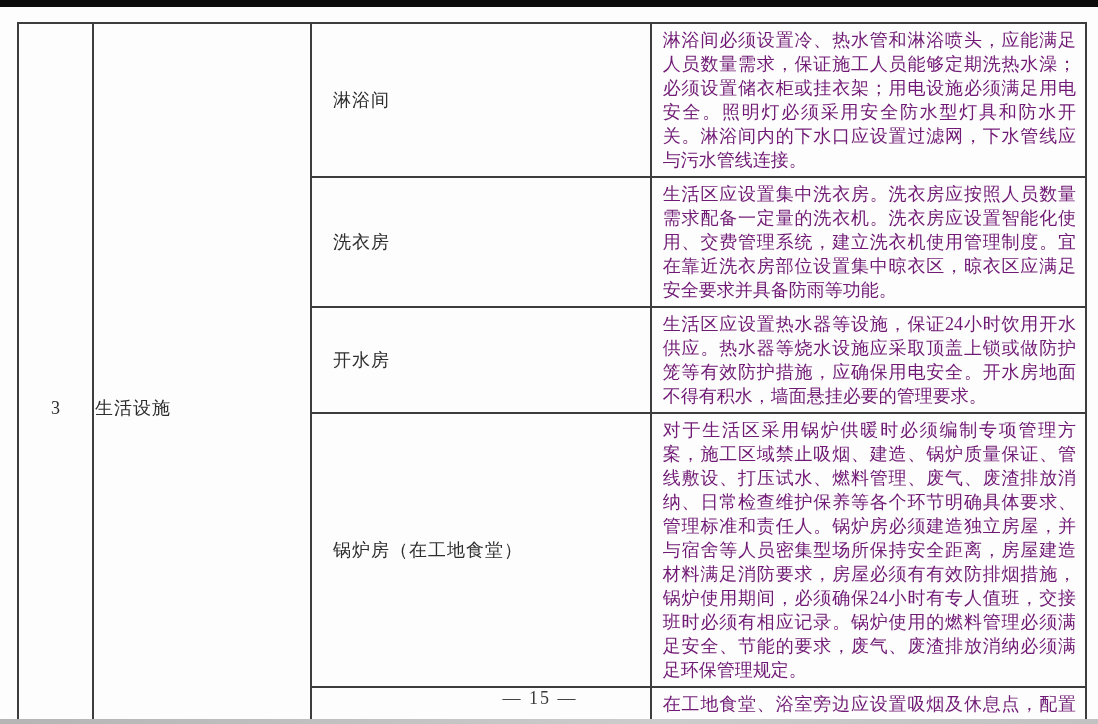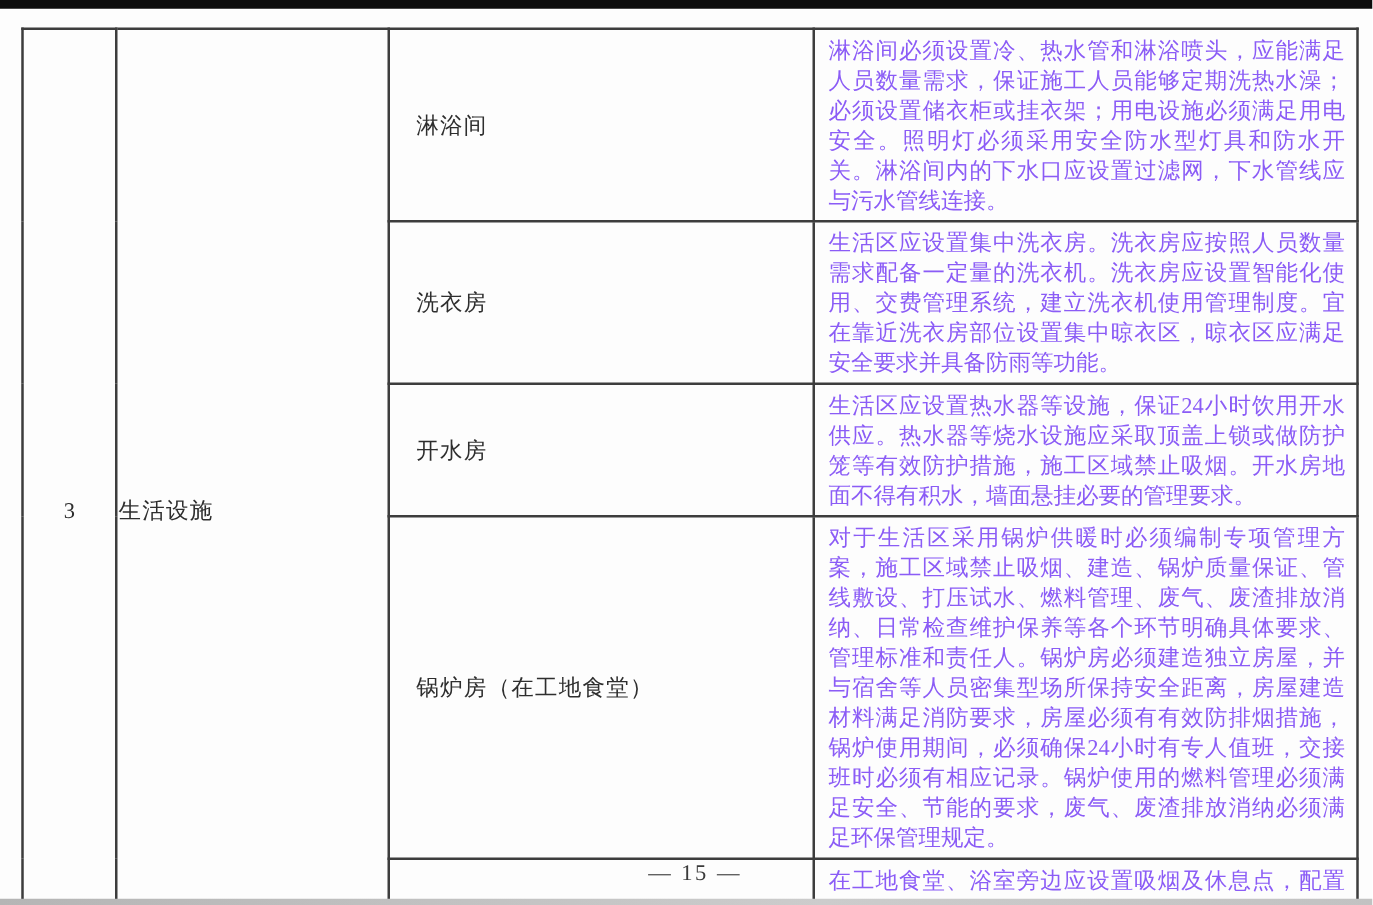--- a/index.html
+++ b/index.html
@@ -60,31 +60,31 @@
     padding-left: 21px;
     letter-spacing: 1px;
   }
   td.desc-cell {
     width: 401px;
     padding: 4px 9px 4px 11px;
     line-height: 24px;
     text-align: justify;
     text-justify: inter-ideograph;
     vertical-align: middle;
-    color: #8b5cf6;
+    color: #701a75;
   }
   tr.r1 { height: 130px; }
   tr.r2 { height: 105px; }
   tr.r3 { height: 103px; }
   tr.r4 { height: 224px; }
   tr.r5 { height: 79px; }
   .page-number {
     position: absolute;
     top: 688px;
-    left: 16px;
+    left: 0;
     width: 1080px;
     text-align: center;
     font-size: 18px;
     color: #3a3a3a;
     letter-spacing: 2px;
   }
 </style>
 </head>
 <body>
 
@@ -99,21 +99,21 @@
       <td class="cat-cell" rowspan="5">生活设施</td>
       <td class="item-cell">淋浴间</td>
       <td class="desc-cell">淋浴间必须设置冷、热水管和淋浴喷头，应能满足人员数量需求，保证施工人员能够定期洗热水澡；必须设置储衣柜或挂衣架；用电设施必须满足用电安全。照明灯必须采用安全防水型灯具和防水开关。淋浴间内的下水口应设置过滤网，下水管线应与污水管线连接。</td>
     </tr>
     <tr class="r2">
       <td class="item-cell">洗衣房</td>
       <td class="desc-cell">生活区应设置集中洗衣房。洗衣房应按照人员数量需求配备一定量的洗衣机。洗衣房应设置智能化使用、交费管理系统，建立洗衣机使用管理制度。宜在靠近洗衣房部位设置集中晾衣区，晾衣区应满足安全要求并具备防雨等功能。</td>
     </tr>
     <tr class="r3">
       <td class="item-cell">开水房</td>
-      <td class="desc-cell">生活区应设置热水器等设施，保证24小时饮用开水供应。热水器等烧水设施应采取顶盖上锁或做防护笼等有效防护措施，施工区域禁止吸烟。开水房地面不得有积水，墙面悬挂必要的管理要求。</td>
+      <td class="desc-cell">生活区应设置热水器等设施，保证24小时饮用开水供应。热水器等烧水设施应采取顶盖上锁或做防护笼等有效防护措施，应确保用电安全。开水房地面不得有积水，墙面悬挂必要的管理要求。</td>
     </tr>
     <tr class="r4">
       <td class="item-cell">锅炉房（在工地食堂）</td>
       <td class="desc-cell">对于生活区采用锅炉供暖时必须编制专项管理方案，施工区域禁止吸烟、建造、锅炉质量保证、管线敷设、打压试水、燃料管理、废气、废渣排放消纳、日常检查维护保养等各个环节明确具体要求、管理标准和责任人。锅炉房必须建造独立房屋，并与宿舍等人员密集型场所保持安全距离，房屋建造材料满足消防要求，房屋必须有有效防排烟措施，锅炉使用期间，必须确保24小时有专人值班，交接班时必须有相应记录。锅炉使用的燃料管理必须满足安全、节能的要求，废气、废渣排放消纳必须满足环保管理规定。</td>
     </tr>
     <tr class="r5">
       <td class="item-cell">吸烟、休息点、饮水</td>
       <td class="desc-cell">在工地食堂、浴室旁边应设置吸烟及休息点，配置可饮水设备。施工区域禁止吸烟，应根据工程实际设置固定的散开式吸烟处，吸烟处配备足够消防器材。</td>
     </tr>
   </tbody>

